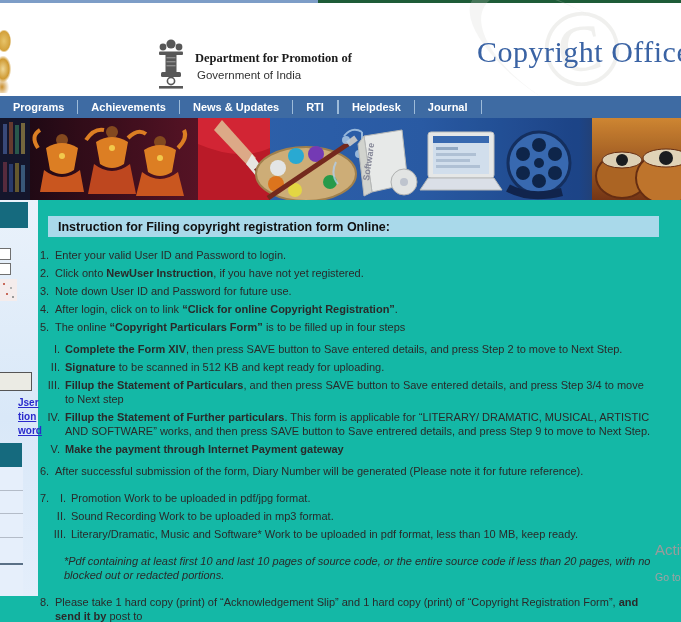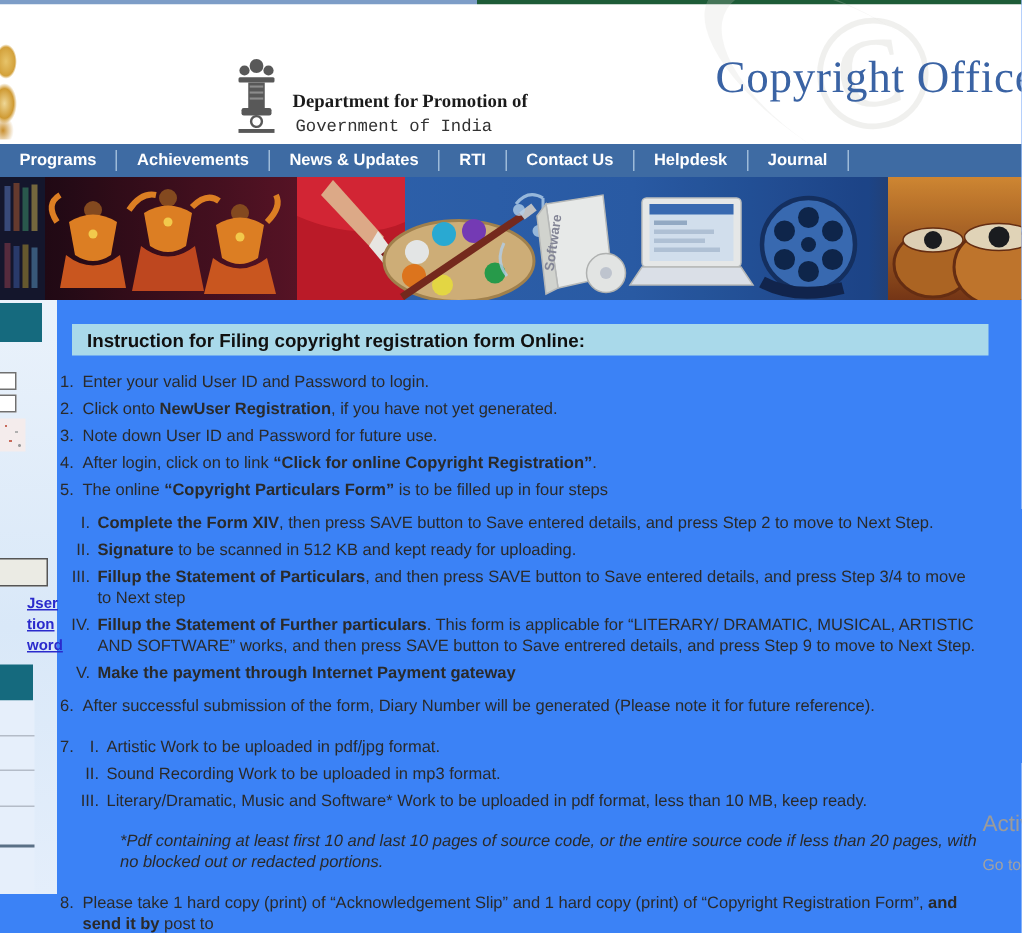--- a/index.html
+++ b/index.html
@@ -12,55 +12,55 @@
   .topline .blue{width:318px;height:3px;background:#7d9dc7;}
   .topline .green{flex:1;height:3px;background:#1e5c38;}
   
   .header{position:absolute;top:3px;left:0;width:681px;height:93px;background:#fff;}
   .gold-pillar{position:absolute;left:0;top:26px;width:23px;height:64px;
     background:
       radial-gradient(ellipse 10px 16px at 4px 12px,#e7c46a 0%,#d3a13b 60%,rgba(211,161,59,0) 72%),
       radial-gradient(ellipse 11px 18px at 3px 40px,#efd795 0%,#cf9a33 55%,rgba(207,154,51,0) 75%),
       radial-gradient(ellipse 9px 12px at 2px 58px,#c98f2e 0%,rgba(201,143,46,0) 80%);
   }
-  .logo-wrap{position:absolute;left:153px;top:34px;display:flex;align-items:flex-end;}
+  .logo-wrap{position:absolute;left:153px;top:34px;display:flex;align-items:center;}
   .dept-text{margin-left:6px;padding-top:3px;}
   .dept-line{font-family:"Liberation Serif",serif;font-weight:bold;font-size:12.5px;line-height:15px;color:#1b1b1b;}
-  .gov-line{font-size:11.5px;color:#333;margin-top:3px;margin-left:2px;font-family:Liberation Mono, monospace;}
+  .gov-line{font-size:11.5px;color:#333;margin-top:3px;margin-left:2px;}
   .cr-watermark{position:absolute;left:540px;top:-18px;font-family:"Liberation Serif",serif;
     font-size:110px;color:rgba(205,205,198,0.30);transform:rotate(-8deg);user-select:none;}
   .cr-swoosh{position:absolute;left:455px;top:10px;width:220px;height:95px;border-radius:50%;
     border-left:14px solid rgba(210,210,203,0.22);transform:rotate(32deg);}
   .office-title{position:absolute;left:477px;top:32px;width:200px;
     font-family:"Liberation Serif",serif;font-size:30px;color:#3a63a4;letter-spacing:0.5px;white-space:nowrap;}
   
   .nav{position:absolute;top:96px;left:0;width:681px;height:22px;background:#3e6ba3;
     display:flex;align-items:center;}
   .nav-item{color:#fff;font-size:11px;font-weight:bold;padding:0 13px;text-decoration:none;cursor:pointer;line-height:22px;}
   .nav-sep{width:1px;height:14px;background:#9dbbd9;}
   
   .banner{position:absolute;top:118px;left:0;width:681px;height:82px;overflow:hidden;}
   
-  .content-band{position:absolute;top:200px;left:0;width:681px;height:422px;background:#3b82f6;}
+  .content-band{position:absolute;top:200px;left:0;width:681px;height:422px;background:#14b8a6;}
   .content{position:absolute;left:38px;top:0;right:0;}
   .heading-bar{margin:16px 22px 0 10px;height:21px;background:#a9d9ea;
     display:flex;align-items:center;padding-left:10px;}
   .heading-bar span{font-size:12.5px;font-weight:bold;color:#101010;}
   .list{margin-top:11px;padding-left:2px;padding-right:28px;font-size:11px;line-height:14px;}
   .row{display:flex;margin-top:4px;}
   .m1{flex:none;width:15px;}
   .m1s{flex:none;width:11px;}
   .m2{flex:none;width:20px;text-align:right;margin-right:5px;}
   .sub7 .m2{width:15px;}
   .txt{flex:1;}
   .b{font-weight:bold;}
   .i{font-style:italic;}
   .gap-sm{margin-top:8px;}
   .gap-lg{margin-top:13px;}
-  .note .txt{margin-left:40px;}
+  .note .txt{margin-left:24px;}
   
   .sidebar{position:absolute;left:0;top:0;width:38px;height:396px;
     background:linear-gradient(180deg,#eaf2fb 0%,#d9e8f8 55%,#e4eefb 100%);}
   .teal1{position:absolute;left:0;top:2px;width:28px;height:26px;background:#156a7e;}
   .in-frag{position:absolute;left:-4px;width:13px;height:10px;background:#fff;border:1px solid #707070;}
   .in-frag.f1{top:48px;}
   .in-frag.f2{top:63px;}
   .captcha{position:absolute;left:0;top:79px;width:17px;height:22px;background:#f4ecec;
     background-image:radial-gradient(circle 1px at 4px 5px,#c86a5a 90%,transparent),
       radial-gradient(circle 1px at 11px 9px,#b0b0b0 90%,transparent),
@@ -115,21 +115,20 @@
 
 <div class="nav">
     <a class="nav-item">Programs</a>
     <span class="nav-sep"></span>
     <a class="nav-item">Achievements</a>
     <span class="nav-sep"></span>
     <a class="nav-item">News &amp; Updates</a>
     <span class="nav-sep"></span>
     <a class="nav-item">RTI</a>
     <span class="nav-sep"></span>
-    <a class="nav-item">Contact Us</a>
     <span class="nav-sep"></span>
     <a class="nav-item">Helpdesk</a>
     <span class="nav-sep"></span>
     <a class="nav-item">Journal</a>
     <span class="nav-sep"></span>
   </div>
 
 <div class="banner">
 <svg width="681" height="82" viewBox="0 0 681 82">
   <defs>
@@ -264,21 +263,21 @@
     <div class="heading-bar">
       <span>Instruction for Filing copyright registration form Online:</span>
     </div>
     <div class="list">
         <div class="row">
           <span class="m1">1.</span>
           <div class="txt"><span>Enter your valid User ID and Password to login.</span></div>
         </div>
         <div class="row">
           <span class="m1">2.</span>
-          <div class="txt"><span>Click onto </span><span class="b">NewUser Registration</span><span>, if you have not yet generated.</span></div>
+          <div class="txt"><span>Click onto </span><span class="b">NewUser Instruction</span><span>, if you have not yet registered.</span></div>
         </div>
         <div class="row">
           <span class="m1">3.</span>
           <div class="txt"><span>Note down User ID and Password for future use.</span></div>
         </div>
         <div class="row">
           <span class="m1">4.</span>
           <div class="txt"><span>After login, click on to link </span><span class="b">“Click for online Copyright Registration”</span><span>.</span></div>
         </div>
         <div class="row">
@@ -305,21 +304,21 @@
           <span class="m2">V.</span>
           <div class="txt"><span class="b">Make the payment through Internet Payment gateway</span></div>
         </div>
         <div class="row gap-sm">
           <span class="m1">6.</span>
           <div class="txt"><span>After successful submission of the form, Diary Number will be generated (Please note it for future reference).</span></div>
         </div>
         <div class="row sub7 gap-lg">
           <span class="m1s">7.</span>
           <span class="m2">I.</span>
-          <div class="txt"><span>Artistic Work to be uploaded in pdf/jpg format.</span></div>
+          <div class="txt"><span>Promotion Work to be uploaded in pdf/jpg format.</span></div>
         </div>
         <div class="row sub7">
           <span class="m1s"></span>
           <span class="m2">II.</span>
           <div class="txt"><span>Sound Recording Work to be uploaded in mp3 format.</span></div>
         </div>
         <div class="row sub7">
           <span class="m1s"></span>
           <span class="m2">III.</span>
           <div class="txt"><span>Literary/Dramatic, Music and Software* Work to be uploaded in pdf format, less than 10 MB, keep ready.</span></div>

